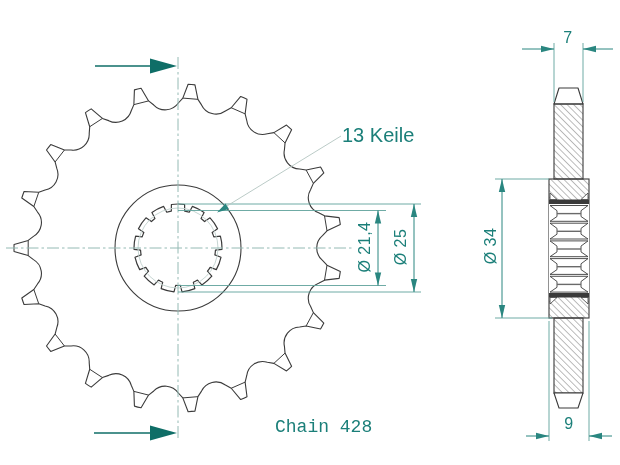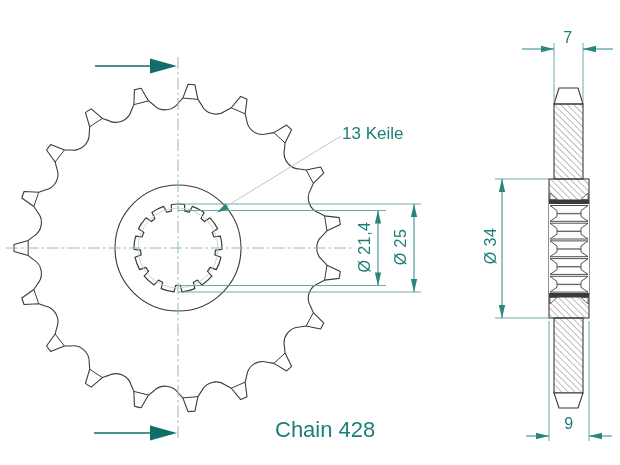--- a/index.html
+++ b/index.html
@@ -8,22 +8,22 @@
     font-family:"Liberation Sans", sans-serif;overflow:hidden;
   }
   #drawing{position:absolute;left:0;top:0;}
   .lbl{
     position:absolute;color:var(--accent,#1b7f79);white-space:nowrap;
     font-family:"Liberation Sans", sans-serif;
   }
   .lbl.center{transform:translate(-50%,-50%);}
   .lbl.vert{transform:translate(-50%,-50%) rotate(-90deg);}
   .dimtxt{font-size:16px;letter-spacing:0.5px;}
-  .note{font-size:17px;}
-  .title{font-size:22px;}
+  .note{font-size:20px;}
+  .title{font-size:18px;font-family:Liberation Mono, monospace;}
 </style>
 </head>
 <body>
 
 <div id="stage">
 
   <svg id="drawing" width="620" height="465" viewBox="0 0 620 465">
     <defs>
       <pattern id="hatch" width="4.6" height="4.6" patternUnits="userSpaceOnUse" patternTransform="rotate(-45)">
         <line x1="0" y1="0" x2="0" y2="4.6" stroke="#5a5a5a" stroke-width="0.8"></line>

